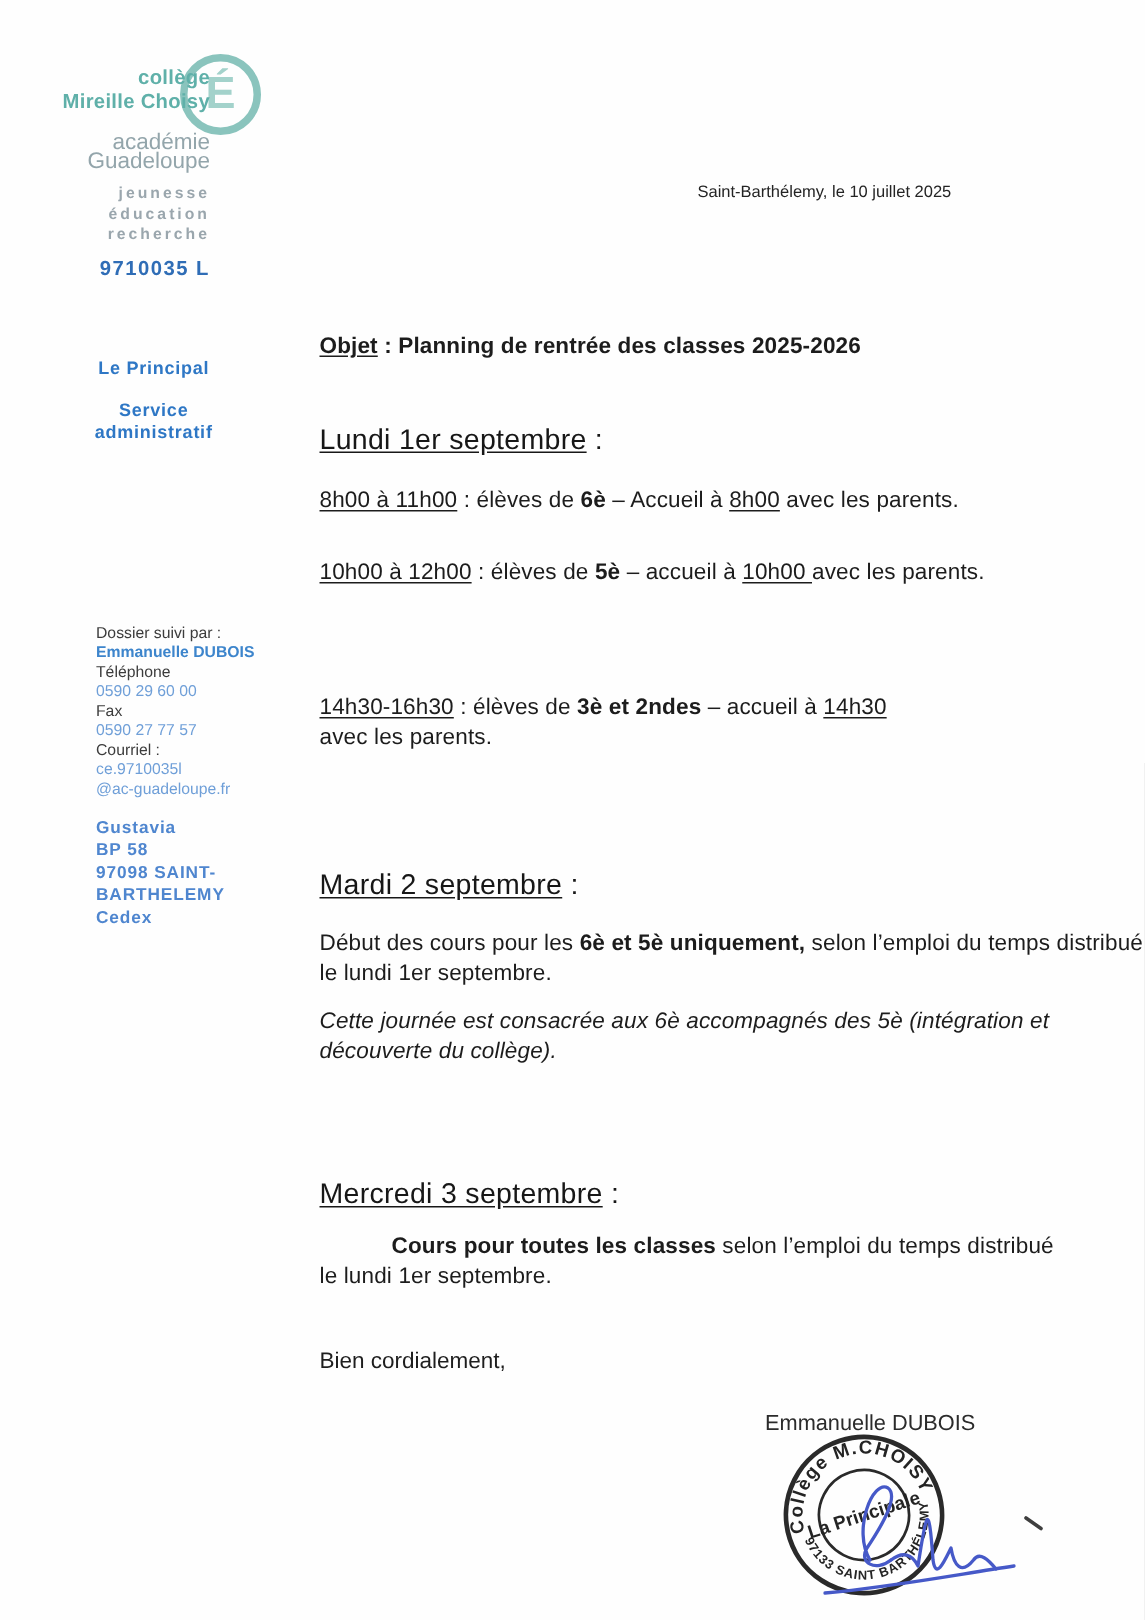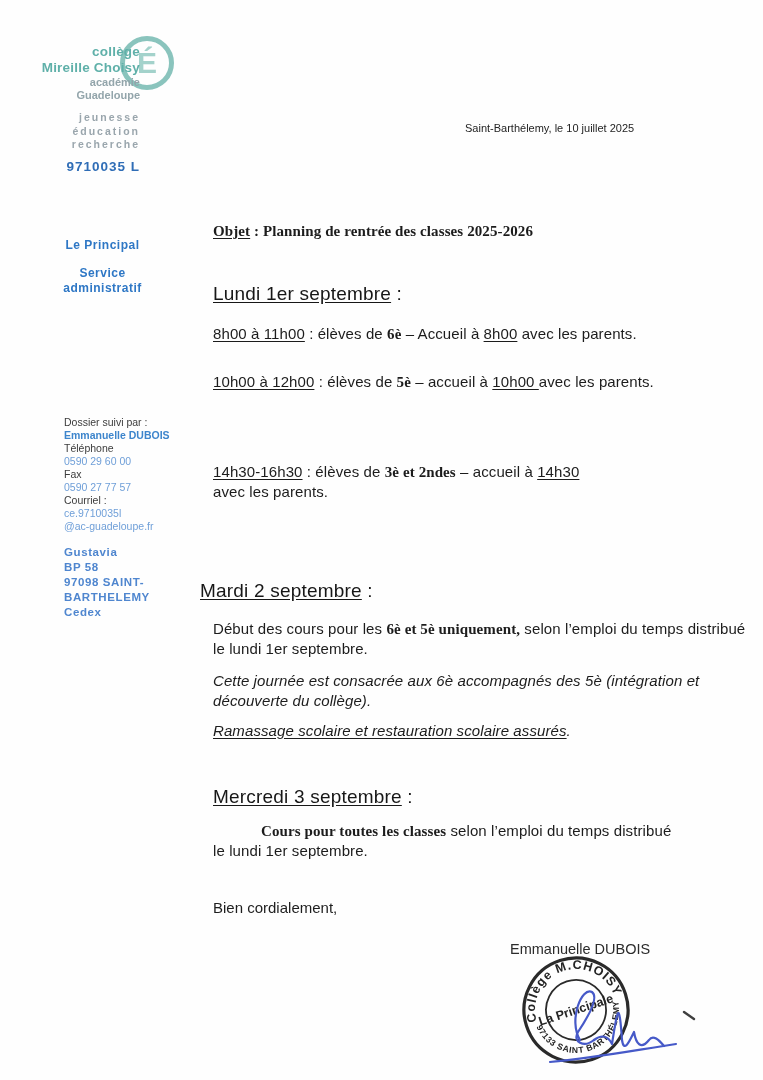--- a/index.html
+++ b/index.html
@@ -6,36 +6,36 @@
   .page{
     position:relative;
     width:763px;height:1080px;
     background:#fefefe;
     font-family:"Liberation Sans", sans-serif;
     color:#1e1e1e;
     overflow:hidden;
     margin:0 auto;
   }
   .abs{position:absolute;}
-  .b{font-weight:bold;font-family:Liberation Serif, serif;}
+  .b{font-weight:bold;}
   .i{font-style:italic;}
   .u{text-decoration:underline;text-underline-offset:2px;}
   .body-line{font-size:15px;letter-spacing:.1px;line-height:20px;color:#1c1c1c;}
   .day-heading{font-size:19px;letter-spacing:.2px;color:#171717;}
   
   .logo-col{left:30px;top:44px;width:110px;text-align:right;}
   .logo-name{color:#5fb0a9;font-weight:600;font-size:13.5px;line-height:16px;letter-spacing:.2px;}
   .logo-emblem{
     left:120px;top:36px;width:44px;height:44px;
     border:5px solid #8ac4bd;border-radius:50%;
     display:flex;align-items:center;justify-content:center;
     color:#a3d2cb;font-size:30px;font-weight:bold;
     background:#fefefe;
   }
-  .logo-academy{color:#93a5ab;font-weight:700;font-size:11px;line-height:13px;}
+  .logo-academy{color:#93a5ab;font-weight:400;font-size:15px;line-height:13px;margin-top:12px;}
   .logo-motto{color:#9aa6ad;font-weight:600;font-size:10.5px;line-height:13.5px;letter-spacing:2px;margin-top:9px;}
   .logo-code{color:#2f6db6;font-weight:bold;font-size:13.5px;letter-spacing:1px;margin-top:7px;}
   
   .side-role{left:40px;top:238px;width:125px;text-align:center;color:#2e77c5;font-weight:bold;font-size:12px;letter-spacing:.5px;line-height:15px;}
   .side-dept{left:40px;top:266px;width:125px;text-align:center;color:#2e77c5;font-weight:bold;font-size:12px;letter-spacing:.5px;line-height:15px;}
   .contact{left:64px;top:416px;width:140px;font-size:10.5px;line-height:13px;}
   .contact-label{color:#3c3c3c;}
   .contact-name{color:#3d85cc;font-weight:600;}
   .contact-value{color:#6f9fd8;}
   .address{left:64px;top:545px;width:130px;color:#4f86cf;font-weight:bold;font-size:11.5px;line-height:15px;letter-spacing:.6px;}
@@ -98,26 +98,25 @@
   </div>
 
   <div class="abs subject body-line"><span class="b u">Objet</span><span class="b"> :  </span><span class="b">Planning de rentrée des classes 2025-2026</span></div>
 
   <div class="abs day-heading" style="left:213px;top:283px;"><span class="u">Lundi 1er septembre</span><span> :</span></div>
   <div class="abs body-line" style="left:213px;top:324px;"><span class="u">8h00 à 11h00</span><span> : élèves de </span><span class="b">6è</span><span> –  Accueil à </span><span class="u">8h00</span><span> avec les parents.</span></div>
   <div class="abs body-line" style="left:213px;top:372px;"><span class="u">10h00 à 12h00</span><span> : élèves de </span><span class="b">5è</span><span> – accueil à </span><span class="u">10h00 </span><span>avec les parents.</span></div>
   <div class="abs body-line" style="left:213px;top:462px;"><span class="u">14h30-16h30</span><span> :  élèves de </span><span class="b">3è et 2ndes</span><span> – accueil à </span><span class="u">14h30</span></div>
   <div class="abs body-line" style="left:213px;top:482px;"><span>avec les parents.</span></div>
 
-  <div class="abs day-heading" style="left:200px;top:580px;"><span class="u">Mardi 2 septembre</span><span> :</span></div>
+  <div class="abs day-heading" style="left:213px;top:580px;"><span class="u">Mardi 2 septembre</span><span> :</span></div>
   <div class="abs body-line" style="left:213px;top:619px;"><span>Début des cours pour les </span><span class="b">6è et 5è uniquement,</span><span> selon l’emploi du temps distribué</span></div>
   <div class="abs body-line" style="left:213px;top:639px;"><span>le lundi 1er septembre.</span></div>
   <div class="abs body-line" style="left:213px;top:671px;"><span class="i">Cette  journée est consacrée aux 6è accompagnés des 5è (intégration et</span></div>
   <div class="abs body-line" style="left:213px;top:691px;"><span class="i">découverte du collège).</span></div>
-  <div class="abs body-line" style="left:213px;top:721px;"><span class="u i">Ramassage scolaire et restauration scolaire assurés</span><span class="i">.</span></div>
 
   <div class="abs day-heading" style="left:213px;top:786px;"><span class="u">Mercredi 3 septembre</span><span> :</span></div>
   <div class="abs body-line" style="left:213px;top:821px;margin-left:48px;"><span class="b">Cours pour toutes les classes</span><span> selon l’emploi du temps distribué</span></div>
   <div class="abs body-line" style="left:213px;top:841px;"><span>le lundi 1er septembre.</span></div>
 
   <div class="abs closing">Bien cordialement,</div>
   <div class="abs signer">Emmanuelle DUBOIS</div>
 
   <div class="abs stamp-wrap">
     <svg width="262" height="132" viewBox="0 0 262 132">

